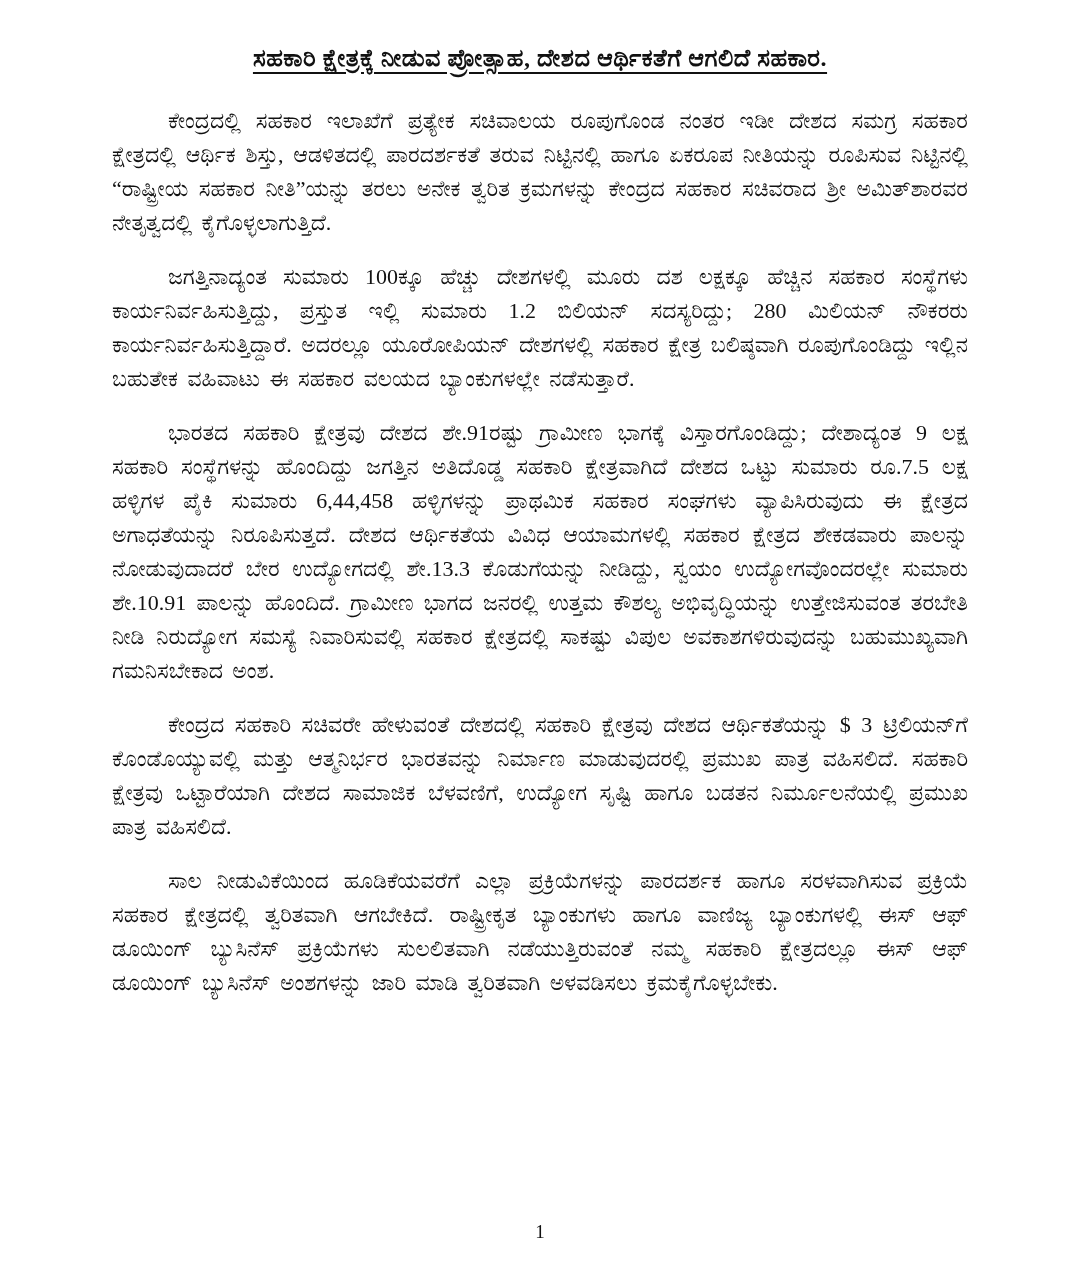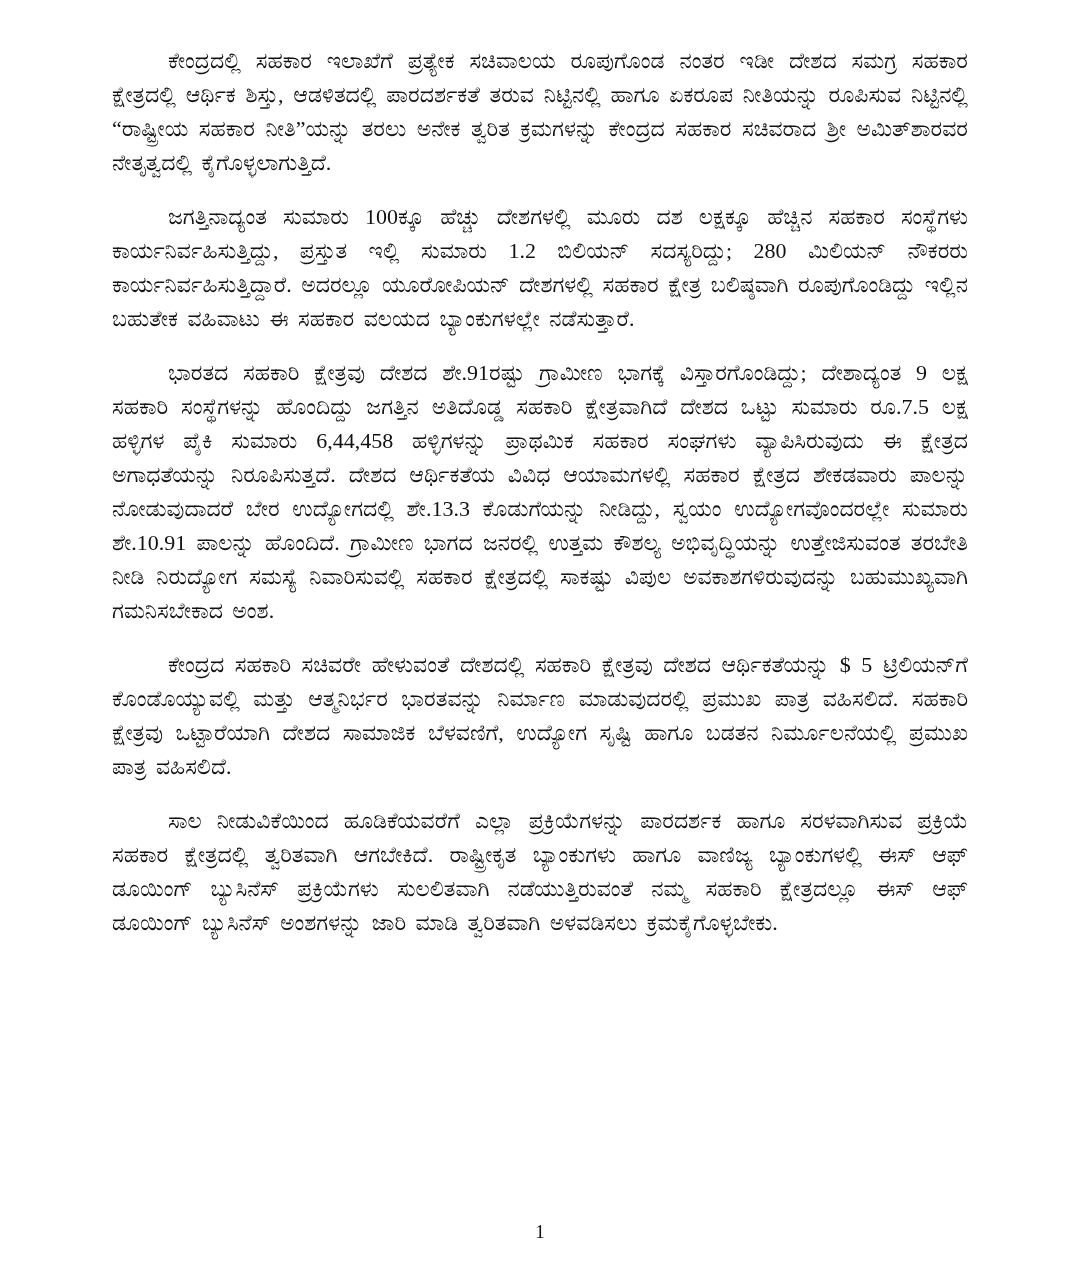--- a/index.html
+++ b/index.html
@@ -45,24 +45,25 @@
     text-align: center;
     font-size: 19px;
     color: #111111;
   }
 </style>
 </head>
 <body>
 
 <div class="page">
 
+  <h1 class="doc-title">ಸಹಕಾರಿ ಕ್ಷೇತ್ರಕ್ಕೆ ನೀಡುವ ಪ್ರೋತ್ಸಾಹ, ದೇಶದ ಆರ್ಥಿಕತೆಗೆ ಆಗಲಿದೆ ಸಹಕಾರ.</h1>
 
   <div class="doc-body">
     <p>ಕೇಂದ್ರದಲ್ಲಿ ಸಹಕಾರ ಇಲಾಖೆಗೆ ಪ್ರತ್ಯೇಕ ಸಚಿವಾಲಯ ರೂಪುಗೊಂಡ ನಂತರ ಇಡೀ ದೇಶದ ಸಮಗ್ರ ಸಹಕಾರ ಕ್ಷೇತ್ರದಲ್ಲಿ ಆರ್ಥಿಕ ಶಿಸ್ತು, ಆಡಳಿತದಲ್ಲಿ ಪಾರದರ್ಶಕತೆ ತರುವ ನಿಟ್ಟಿನಲ್ಲಿ ಹಾಗೂ ಏಕರೂಪ ನೀತಿಯನ್ನು ರೂಪಿಸುವ ನಿಟ್ಟಿನಲ್ಲಿ “ರಾಷ್ಟ್ರೀಯ ಸಹಕಾರ ನೀತಿ”ಯನ್ನು ತರಲು ಅನೇಕ ತ್ವರಿತ ಕ್ರಮಗಳನ್ನು ಕೇಂದ್ರದ ಸಹಕಾರ ಸಚಿವರಾದ ಶ್ರೀ ಅಮಿತ್‌ಶಾರವರ ನೇತೃತ್ವದಲ್ಲಿ ಕೈಗೊಳ್ಳಲಾಗುತ್ತಿದೆ.</p>
     <p>ಜಗತ್ತಿನಾದ್ಯಂತ ಸುಮಾರು 100ಕ್ಕೂ ಹೆಚ್ಚು ದೇಶಗಳಲ್ಲಿ ಮೂರು ದಶ ಲಕ್ಷಕ್ಕೂ ಹೆಚ್ಚಿನ ಸಹಕಾರ ಸಂಸ್ಥೆಗಳು ಕಾರ್ಯನಿರ್ವಹಿಸುತ್ತಿದ್ದು, ಪ್ರಸ್ತುತ ಇಲ್ಲಿ ಸುಮಾರು 1.2 ಬಿಲಿಯನ್ ಸದಸ್ಯರಿದ್ದು; 280 ಮಿಲಿಯನ್ ನೌಕರರು ಕಾರ್ಯನಿರ್ವಹಿಸುತ್ತಿದ್ದಾರೆ. ಅದರಲ್ಲೂ ಯೂರೋಪಿಯನ್ ದೇಶಗಳಲ್ಲಿ ಸಹಕಾರ ಕ್ಷೇತ್ರ ಬಲಿಷ್ಠವಾಗಿ ರೂಪುಗೊಂಡಿದ್ದು ಇಲ್ಲಿನ ಬಹುತೇಕ ವಹಿವಾಟು ಈ ಸಹಕಾರ ವಲಯದ ಬ್ಯಾಂಕುಗಳಲ್ಲೇ ನಡೆಸುತ್ತಾರೆ.</p>
     <p>ಭಾರತದ ಸಹಕಾರಿ ಕ್ಷೇತ್ರವು ದೇಶದ ಶೇ.91ರಷ್ಟು ಗ್ರಾಮೀಣ ಭಾಗಕ್ಕೆ ವಿಸ್ತಾರಗೊಂಡಿದ್ದು; ದೇಶಾದ್ಯಂತ 9 ಲಕ್ಷ ಸಹಕಾರಿ ಸಂಸ್ಥೆಗಳನ್ನು ಹೊಂದಿದ್ದು ಜಗತ್ತಿನ ಅತಿದೊಡ್ಡ ಸಹಕಾರಿ ಕ್ಷೇತ್ರವಾಗಿದೆ ದೇಶದ ಒಟ್ಟು ಸುಮಾರು ರೂ.7.5 ಲಕ್ಷ ಹಳ್ಳಿಗಳ ಪೈಕಿ ಸುಮಾರು 6,44,458 ಹಳ್ಳಿಗಳನ್ನು ಪ್ರಾಥಮಿಕ ಸಹಕಾರ ಸಂಘಗಳು ವ್ಯಾಪಿಸಿರುವುದು ಈ ಕ್ಷೇತ್ರದ ಅಗಾಧತೆಯನ್ನು ನಿರೂಪಿಸುತ್ತದೆ. ದೇಶದ ಆರ್ಥಿಕತೆಯ ವಿವಿಧ ಆಯಾಮಗಳಲ್ಲಿ ಸಹಕಾರ ಕ್ಷೇತ್ರದ ಶೇಕಡವಾರು ಪಾಲನ್ನು ನೋಡುವುದಾದರೆ ಬೇರ ಉದ್ಯೋಗದಲ್ಲಿ ಶೇ.13.3 ಕೊಡುಗೆಯನ್ನು ನೀಡಿದ್ದು, ಸ್ವಯಂ ಉದ್ಯೋಗವೊಂದರಲ್ಲೇ ಸುಮಾರು ಶೇ.10.91 ಪಾಲನ್ನು ಹೊಂದಿದೆ. ಗ್ರಾಮೀಣ ಭಾಗದ ಜನರಲ್ಲಿ ಉತ್ತಮ ಕೌಶಲ್ಯ ಅಭಿವೃದ್ಧಿಯನ್ನು ಉತ್ತೇಜಿಸುವಂತ ತರಬೇತಿ ನೀಡಿ ನಿರುದ್ಯೋಗ ಸಮಸ್ಯೆ ನಿವಾರಿಸುವಲ್ಲಿ ಸಹಕಾರ ಕ್ಷೇತ್ರದಲ್ಲಿ ಸಾಕಷ್ಟು ವಿಪುಲ ಅವಕಾಶಗಳಿರುವುದನ್ನು ಬಹುಮುಖ್ಯವಾಗಿ ಗಮನಿಸಬೇಕಾದ ಅಂಶ.</p>
-    <p>ಕೇಂದ್ರದ ಸಹಕಾರಿ ಸಚಿವರೇ ಹೇಳುವಂತೆ ದೇಶದಲ್ಲಿ ಸಹಕಾರಿ ಕ್ಷೇತ್ರವು ದೇಶದ ಆರ್ಥಿಕತೆಯನ್ನು $ 5 ಟ್ರಿಲಿಯನ್‌ಗೆ ಕೊಂಡೊಯ್ಯುವಲ್ಲಿ ಮತ್ತು ಆತ್ಮನಿರ್ಭರ ಭಾರತವನ್ನು ನಿರ್ಮಾಣ ಮಾಡುವುದರಲ್ಲಿ ಪ್ರಮುಖ ಪಾತ್ರ ವಹಿಸಲಿದೆ. ಸಹಕಾರಿ ಕ್ಷೇತ್ರವು ಒಟ್ಟಾರೆಯಾಗಿ ದೇಶದ ಸಾಮಾಜಿಕ ಬೆಳವಣಿಗೆ, ಉದ್ಯೋಗ ಸೃಷ್ಟಿ ಹಾಗೂ ಬಡತನ ನಿರ್ಮೂಲನೆಯಲ್ಲಿ ಪ್ರಮುಖ ಪಾತ್ರ ವಹಿಸಲಿದೆ.</p>
+    <p>ಕೇಂದ್ರದ ಸಹಕಾರಿ ಸಚಿವರೇ ಹೇಳುವಂತೆ ದೇಶದಲ್ಲಿ ಸಹಕಾರಿ ಕ್ಷೇತ್ರವು ದೇಶದ ಆರ್ಥಿಕತೆಯನ್ನು $ 3 ಟ್ರಿಲಿಯನ್‌ಗೆ ಕೊಂಡೊಯ್ಯುವಲ್ಲಿ ಮತ್ತು ಆತ್ಮನಿರ್ಭರ ಭಾರತವನ್ನು ನಿರ್ಮಾಣ ಮಾಡುವುದರಲ್ಲಿ ಪ್ರಮುಖ ಪಾತ್ರ ವಹಿಸಲಿದೆ. ಸಹಕಾರಿ ಕ್ಷೇತ್ರವು ಒಟ್ಟಾರೆಯಾಗಿ ದೇಶದ ಸಾಮಾಜಿಕ ಬೆಳವಣಿಗೆ, ಉದ್ಯೋಗ ಸೃಷ್ಟಿ ಹಾಗೂ ಬಡತನ ನಿರ್ಮೂಲನೆಯಲ್ಲಿ ಪ್ರಮುಖ ಪಾತ್ರ ವಹಿಸಲಿದೆ.</p>
     <p>ಸಾಲ ನೀಡುವಿಕೆಯಿಂದ ಹೂಡಿಕೆಯವರೆಗೆ ಎಲ್ಲಾ ಪ್ರಕ್ರಿಯೆಗಳನ್ನು ಪಾರದರ್ಶಕ ಹಾಗೂ ಸರಳವಾಗಿಸುವ ಪ್ರಕ್ರಿಯೆ ಸಹಕಾರ ಕ್ಷೇತ್ರದಲ್ಲಿ ತ್ವರಿತವಾಗಿ ಆಗಬೇಕಿದೆ. ರಾಷ್ಟ್ರೀಕೃತ ಬ್ಯಾಂಕುಗಳು ಹಾಗೂ ವಾಣಿಜ್ಯ ಬ್ಯಾಂಕುಗಳಲ್ಲಿ ಈಸ್ ಆಫ್ ಡೂಯಿಂಗ್ ಬ್ಯುಸಿನೆಸ್ ಪ್ರಕ್ರಿಯೆಗಳು ಸುಲಲಿತವಾಗಿ ನಡೆಯುತ್ತಿರುವಂತೆ ನಮ್ಮ ಸಹಕಾರಿ ಕ್ಷೇತ್ರದಲ್ಲೂ ಈಸ್ ಆಫ್ ಡೂಯಿಂಗ್ ಬ್ಯುಸಿನೆಸ್ ಅಂಶಗಳನ್ನು ಜಾರಿ ಮಾಡಿ ತ್ವರಿತವಾಗಿ ಅಳವಡಿಸಲು ಕ್ರಮಕೈಗೊಳ್ಳಬೇಕು.</p>
   </div>
 
   <div class="page-footer">1</div>
 
 </div>
 
 </body></html>

